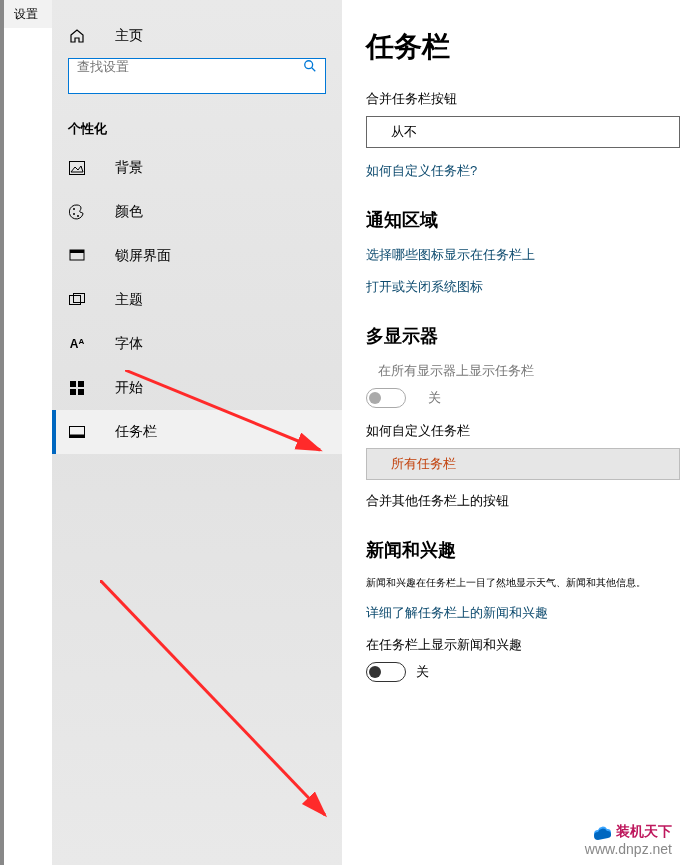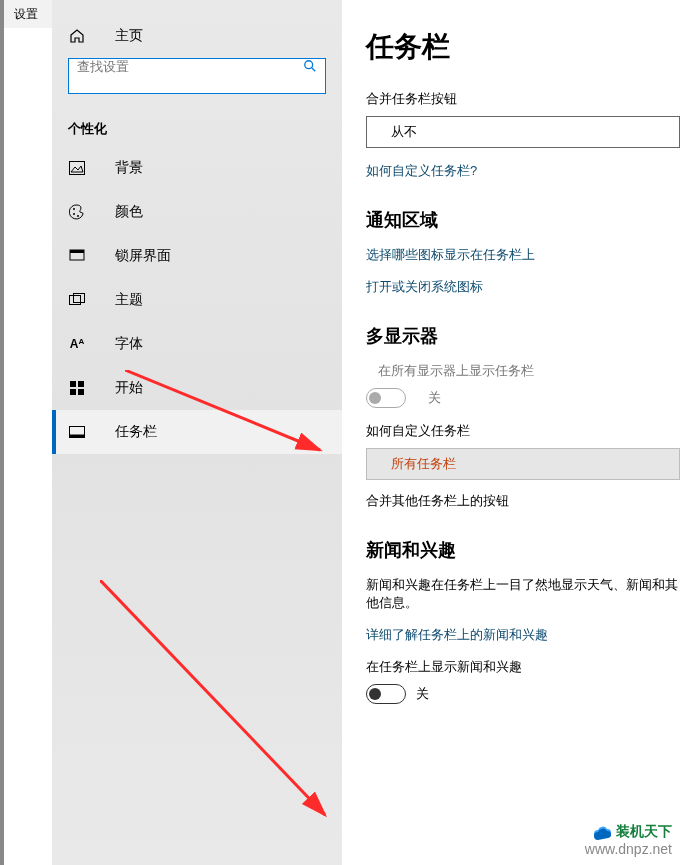--- a/index.html
+++ b/index.html
@@ -28,26 +28,26 @@
   .link { color: #0c4a6e; font-size: 13px; display: block; margin: 14px 0; cursor: pointer; }
   .link + .link { margin-top: 0; }
   .muted { color: #777; margin-left: 12px; }
   .toggle-row { display: flex; align-items: center; gap: 10px; margin: 8px 0 14px 0; }
   .toggle { width: 40px; height: 20px; border-radius: 10px; border: 1px solid #333; position: relative; background: #fff; }
   .toggle.off .knob { left: 2px; }
   .toggle.disabled { border-color: #aaa; }
   .toggle .knob { width: 12px; height: 12px; border-radius: 50%; background: #333; position: absolute; top: 3px; transition: left .1s; }
   .toggle.disabled .knob { background: #aaa; }
   .toggle-label { font-size: 13px; }
-  .desc { font-size: 13px; margin: 8px 0; }
+  .desc { font-size: 10px; margin: 8px 0; }
   .scrollbar { position: absolute; left: 0; top: 0; bottom: 0; width: 4px; background: #888; }
   .arrow { position: absolute; pointer-events: none; }
   .footer-brand { position: absolute; right: 8px; bottom: 8px; display: flex; align-items: center; gap: 4px; font-size: 12px; }
   .footer-brand .url { color: #888; font-size: 14px; }
-  .footer-brand .logo-text { color: #15803d; font-weight: 600; font-size: 14px; }
+  .footer-brand .logo-text { color: #be185d; font-weight: 600; font-size: 14px; }
 </style>
 </head>
 <body>
 
 <div class="window">
   <div class="titlebar">设置</div>
   <div class="body">
     <div class="scrollbar"></div>
     <div class="sidebar">
       <div class="side-row">

